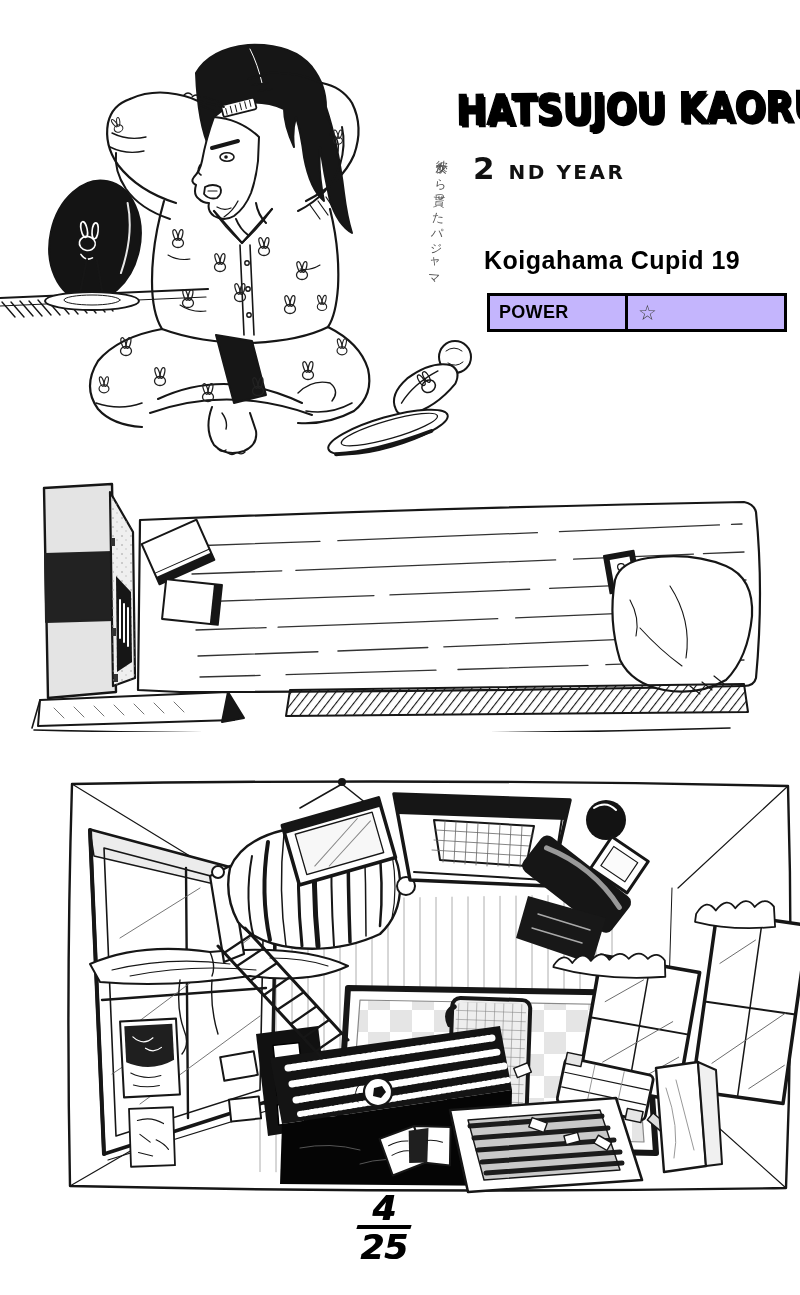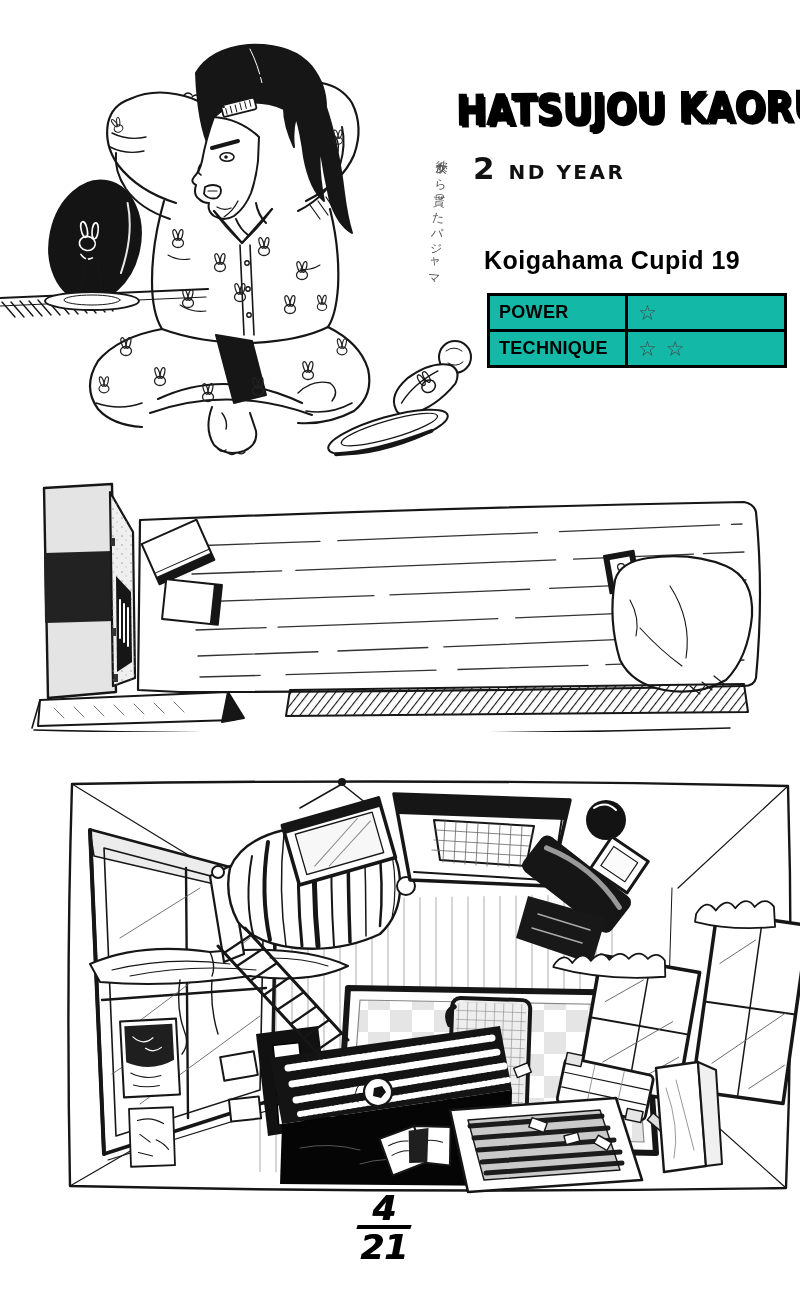--- a/index.html
+++ b/index.html
@@ -15,21 +15,21 @@
   .year{left:473px;top:153px;font-weight:700;font-family:"DejaVu Sans",sans-serif;color:#111;}
   .year .num{font-size:31px;line-height:1;}
   .year .rest{font-size:20px;letter-spacing:2.5px;margin-left:14px;}
   .jp-note{left:419px;top:150px;height:170px;width:26px;writing-mode:vertical-rl;
            font-size:12px;letter-spacing:2px;color:#333;transform:rotate(4deg);
            font-family:"DejaVu Sans",sans-serif;opacity:.85;}
   
   .stats-title{left:484px;top:246px;font-size:25px;font-weight:700;letter-spacing:.5px;
                font-family:"Liberation Sans",sans-serif;white-space:nowrap;text-align:center;}
   .stats-table{left:487px;top:293px;}
-  .stats-table table{border-collapse:collapse;background:#14b8a6;padding-left:16px;}
+  .stats-table table{border-collapse:collapse;background:#c4b5fd;padding-left:16px;}
   .stats-table td{border:3.5px solid #000;height:33px;}
   .stats-table td.lbl{width:126px;font-size:18px;font-weight:700;padding:0 0 0 9px;
                       letter-spacing:.3px;font-family:"Liberation Sans",sans-serif;}
   .stats-table td.str{width:146px;font-size:21px;color:#444;padding:0 0 0 10px;
                       letter-spacing:9px;font-family:"DejaVu Sans",sans-serif;}
   
   .pagenum{left:350px;top:1192px;width:68px;text-align:center;
            font-family:"DejaVu Sans",sans-serif;font-style:italic;font-weight:bold;}
   .pagenum .n{display:block;font-size:34px;line-height:.95;text-shadow:1px 0 0 #000;}
   .pagenum .bar{display:block;width:54px;height:4px;background:#000;margin:1px auto 2px auto;
@@ -173,24 +173,20 @@
   <div class="abs year"><span class="num">2</span><span class="rest">ND YEAR</span></div>
 
   <div class="abs stats-title">Koigahama Cupid 19</div>
   <div class="abs stats-table">
     <table>
       <tbody>
           <tr>
         <td class="lbl">POWER</td>
         <td class="str">☆</td>
       </tr>
-      <tr>
-        <td class="lbl">TECHNIQUE</td>
-        <td class="str">☆☆</td>
-      </tr>
     </tbody>
       </table>
   </div>
 
   <svg class="abs" style="left:30px;top:480px;" width="740" height="252" viewBox="0 0 740 252" aria-label="Overhead view of a bed with headboard shelf, scattered books, striped sheet and a pillow with a small photo frame">
     <defs>
       <pattern id="bhatch" width="7" height="7" patternUnits="userSpaceOnUse" patternTransform="rotate(38)">
         <path d="M0,0 V7" stroke="#161616" stroke-width="2.2"></path>
       </pattern>
       <pattern id="speck" width="9" height="9" patternUnits="userSpaceOnUse">
@@ -484,16 +480,16 @@
         <g transform="rotate(-22 463 302)">
             <rect x="455" y="297" width="15" height="10" fill="#fff" stroke-width="1.4"></rect>
           </g>
       </g>
     </g>
   </svg>
 
   <div class="abs pagenum">
     <span class="n">4</span>
     <span class="bar"></span>
-    <span class="n">21</span>
+    <span class="n">25</span>
   </div>
 
 </div>
 
 </body></html>

